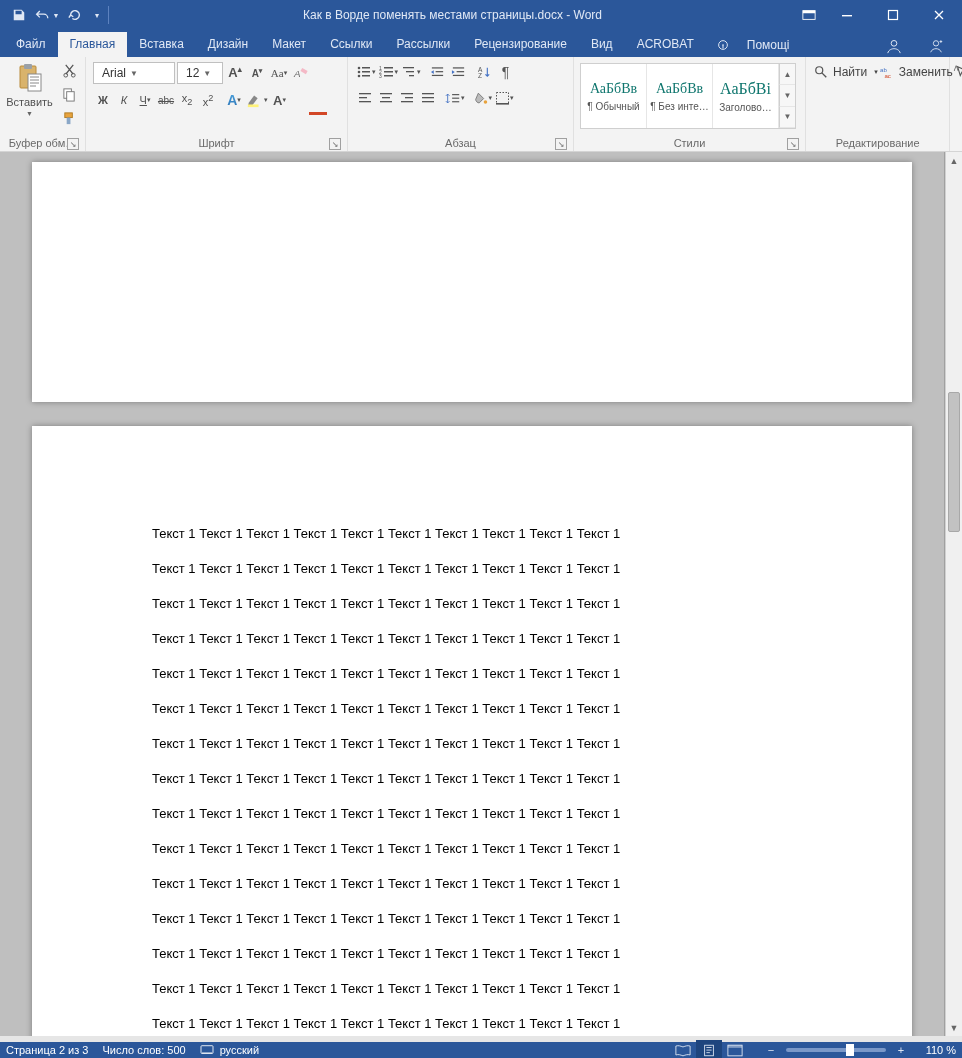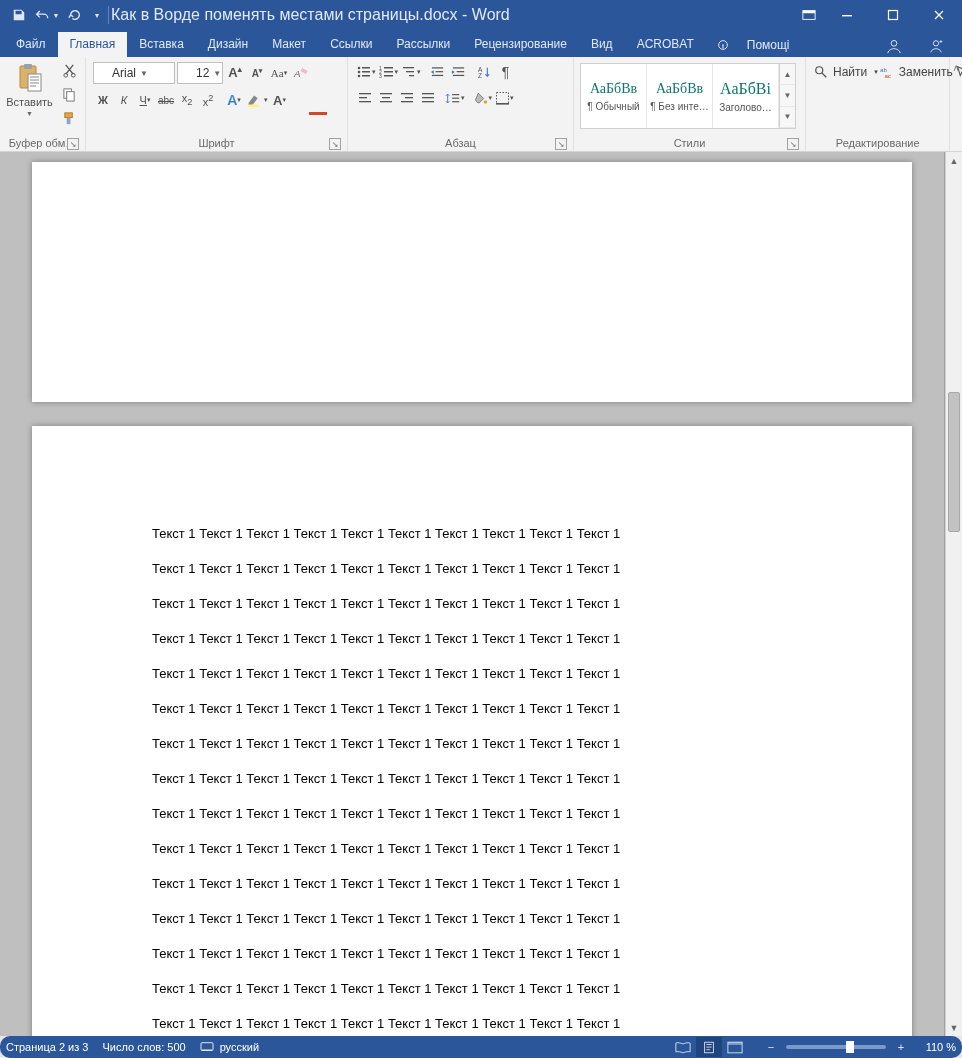--- a/index.html
+++ b/index.html
@@ -23,21 +23,22 @@
   }
   .qat { display: flex; align-items: center; padding-left: 6px; gap:2px; }
   .qat .tbtn {
     width: 26px; height: 24px;
     display: flex; align-items: center; justify-content: center;
     color: #e0e8f5;
   }
   .qat .sep { width:1px; height:18px; background:#5d82bf; margin:0 2px;}
   .title-center {
     flex: 1;
-    font-size: 16px;
+    text-align: center;
+    font-size: 12px;
     color: #e0e8f5;
     white-space: nowrap;
     overflow: hidden;
   }
   .winbuttons { display:flex; }
   .winbtn {
     width:46px; height:30px;
     display:flex;align-items:center;justify-content:center;
     color:#fff;
   }
@@ -108,21 +109,21 @@
   .colstack{display:flex;flex-direction:column;gap:4px;padding:3px 2px;}
   .smbtn{
     display:flex;align-items:center;justify-content:center;
     min-width:20px;height:20px;
     border:1px solid transparent;
   }
   .smbtn svg{display:block;}
   .fontrow{display:flex;align-items:center;gap:2px;}
   .combo{
     height:22px;background:#fff;border:1px solid #c0c0c0;
-    display:flex;align-items:center;padding:0 18px;font-size:12px;color:#333;
+    display:flex;align-items:center;padding:0 8px;font-size:12px;color:#333;
   }
   .combo .dd{margin-left:4px;font-size:8px;color:#666;}
   .rowbtns{display:flex;align-items:center;gap:1px;}
   .styles-gallery{
     display:flex;align-items:stretch;gap:0;
     border:1px solid #cfcfcf;background:#fff;height:66px;
   }
   .styleitem{
     width:66px;border-right:1px solid #e6e6e6;
     display:flex;flex-direction:column;align-items:center;justify-content:center;
@@ -173,24 +174,24 @@
   .vscroll{
     width:17px;background:#f0f0f0;border-left:1px solid #d0d0d0;
     position:relative;
   }
   .vscroll .arrow{height:17px;display:flex;align-items:center;justify-content:center;font-size:9px;color:#666;background:#f0f0f0;}
   .vscroll .thumb{
     position:absolute;left:2px;right:2px;background:#c2c2c2;border:1px solid #a8a8a8;border-radius:2px;
   }
   
   .statusbar{
-    position:absolute;left:0;right:0;bottom:0;height:22px;
+    position:absolute;left:0;right:0;bottom:0;height:16px;
     background:#2b579a;color:#fff;
     display:flex;align-items:center;font-size:11px;
-    padding:0 6px;gap:14px;border-radius:10px;
+    padding:0 6px;gap:14px;
   }
   .statusbar .sect{display:flex;align-items:center;gap:6px;white-space:nowrap;}
   .statusbar .spacer{flex:1;}
   .viewbtns{display:flex;align-items:center;gap:0;}
   .viewbtn{width:26px;height:20px;display:flex;align-items:center;justify-content:center;color:#dde6f3;}
   .zoom{
     display:flex;align-items:center;gap:6px;
   }
   .zoom .track{width:100px;height:4px;background:#7a98c8;position:relative;border-radius:2px;}
   .zoom .track .knob{position:absolute;top:-4px;width:8px;height:12px;background:#fff;left:60%;}

